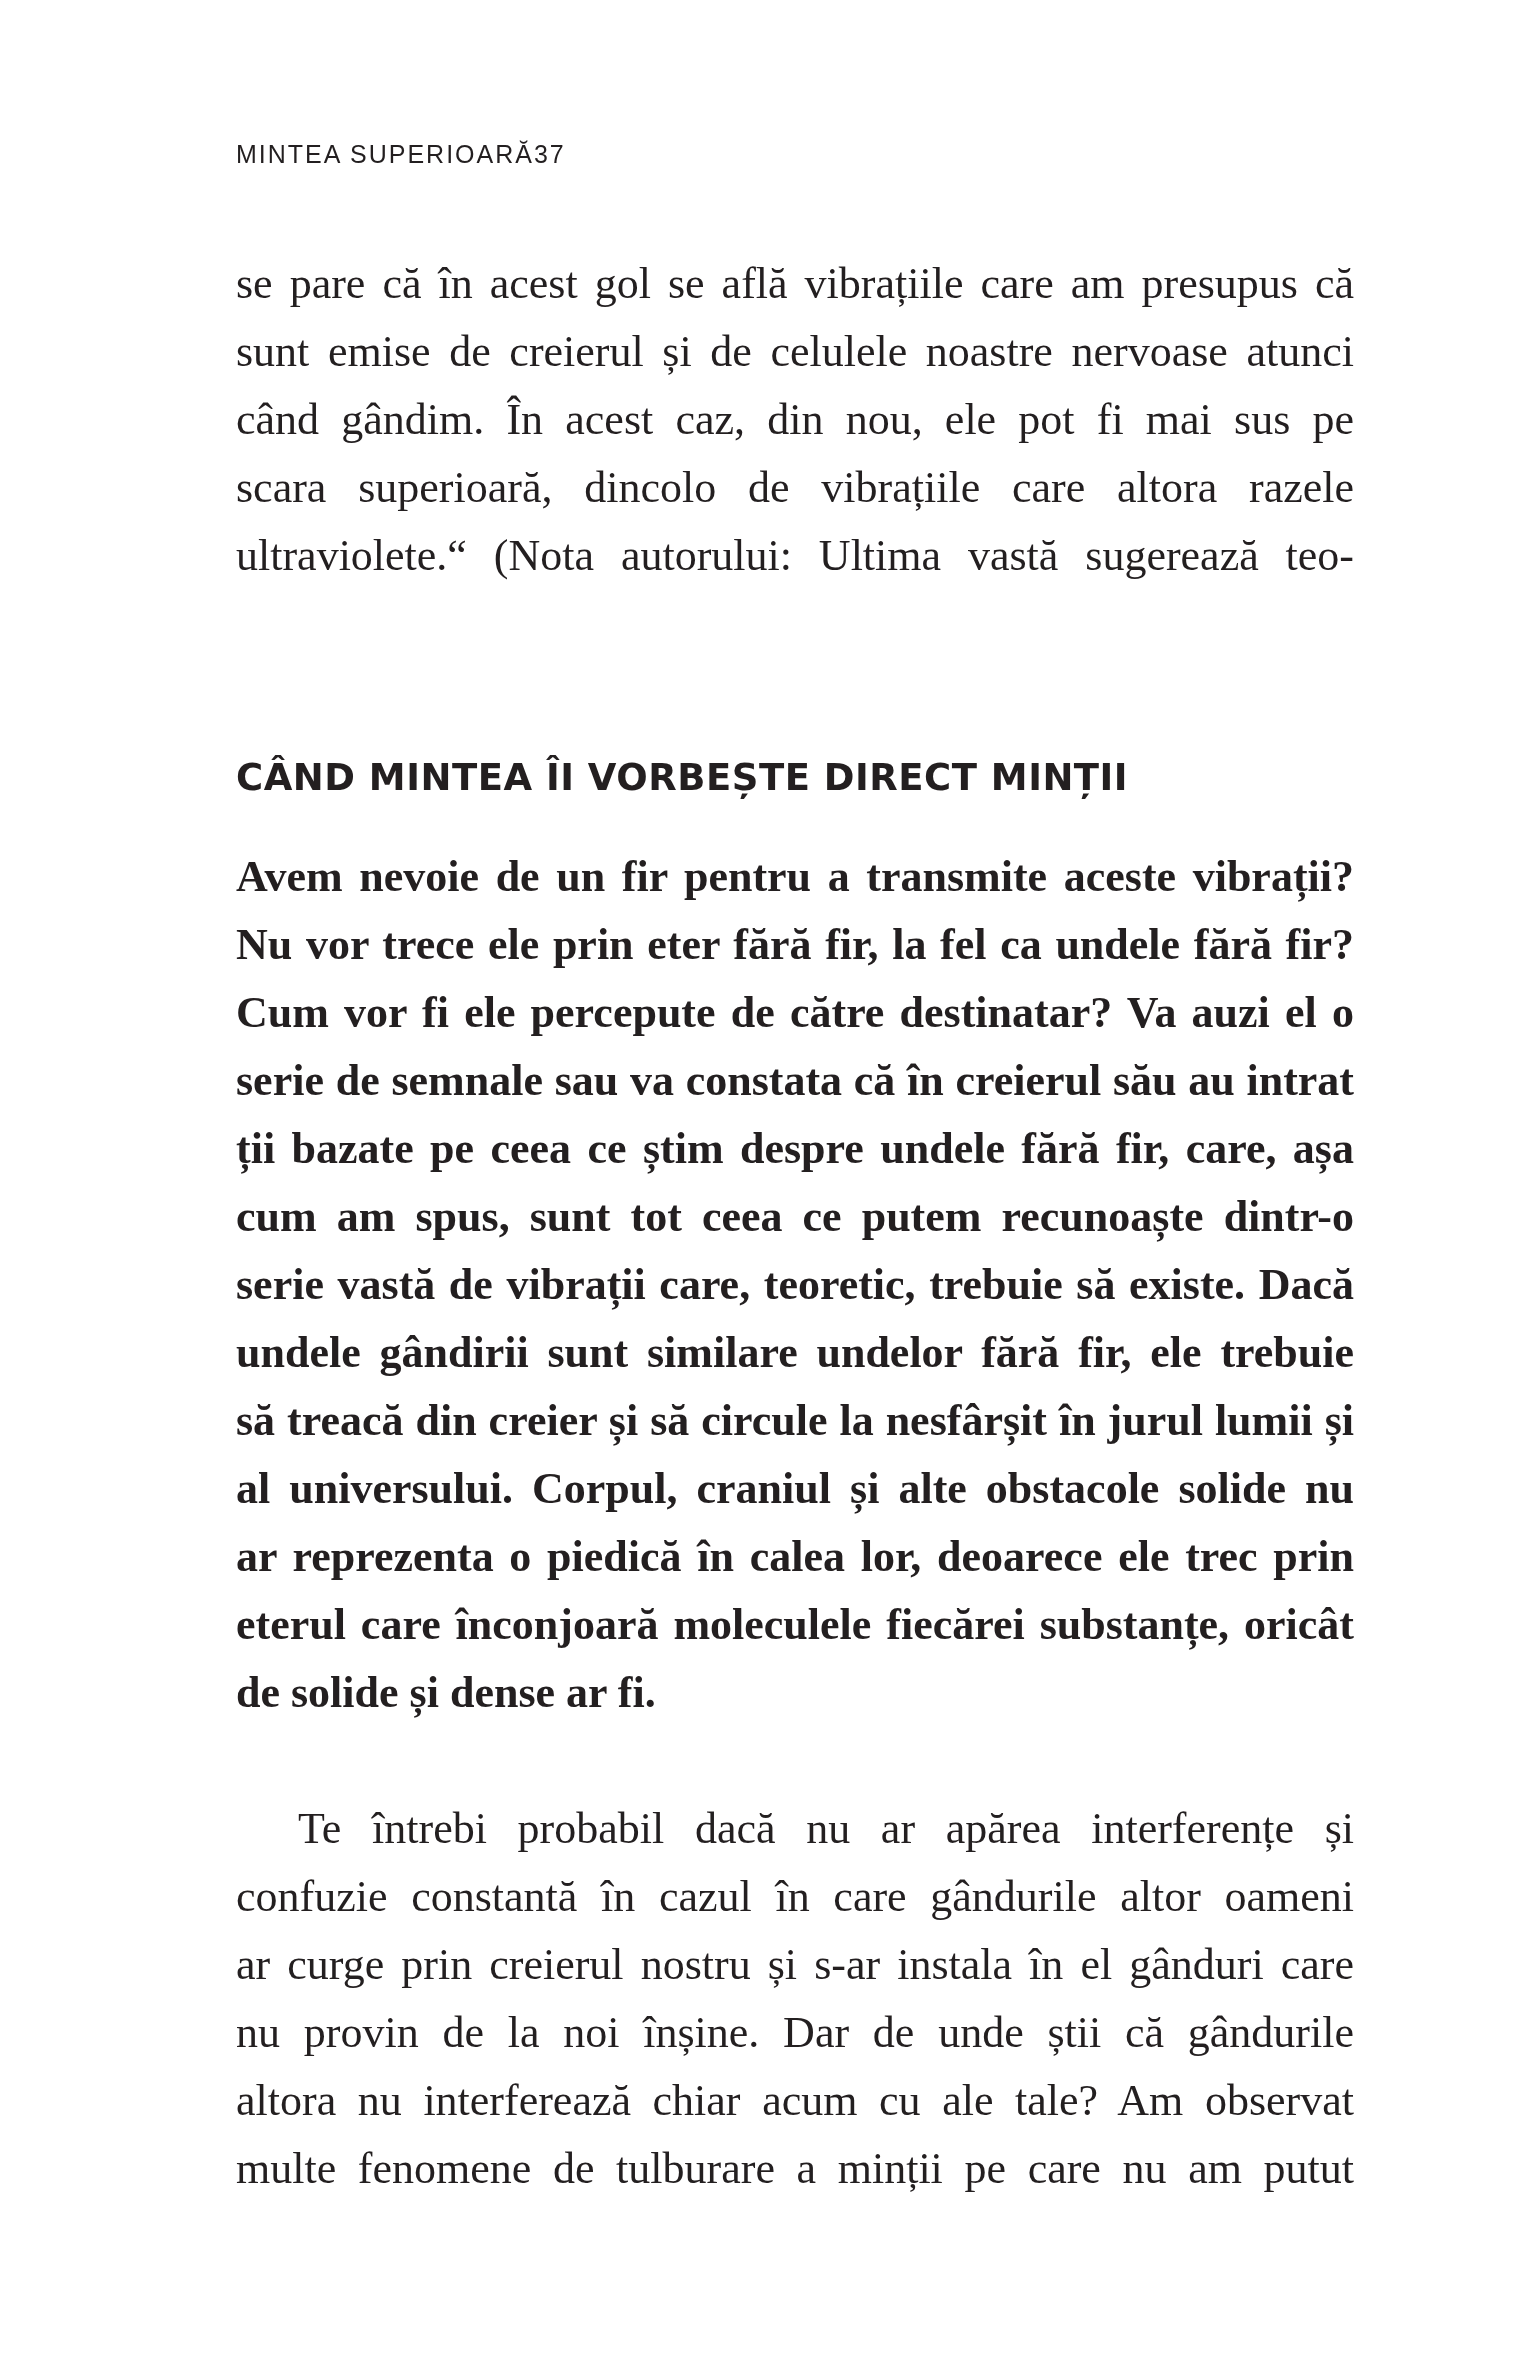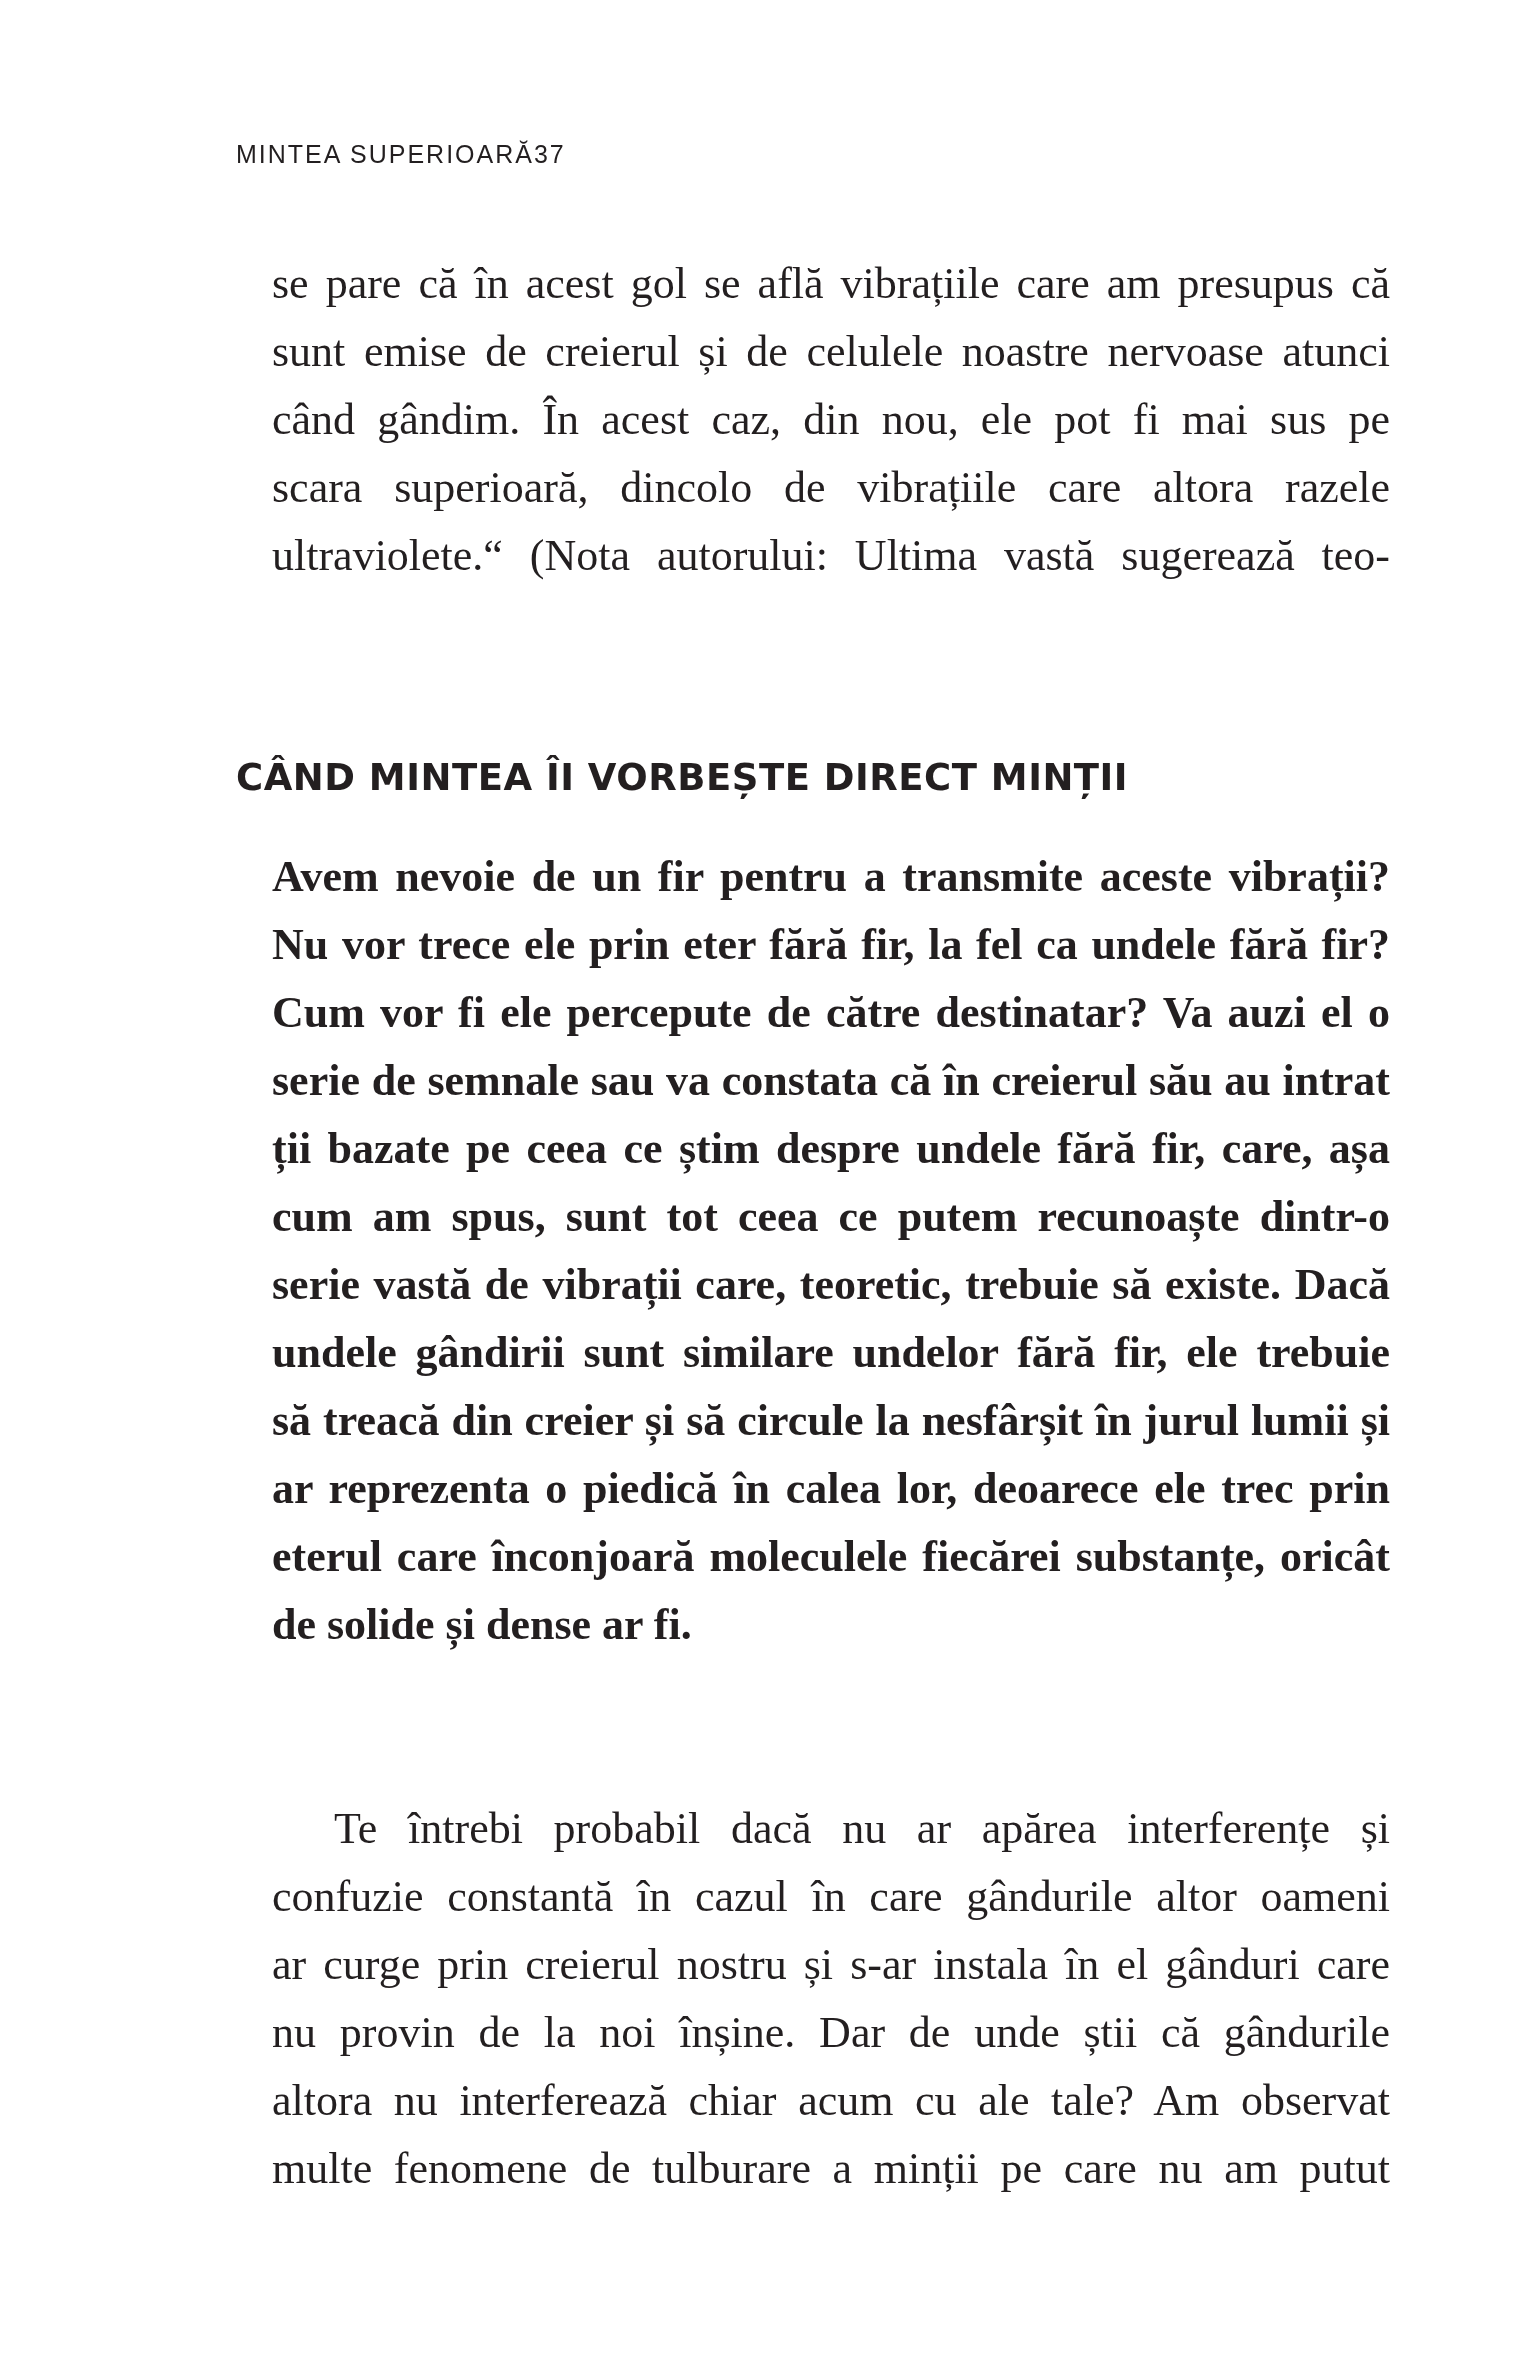--- a/index.html
+++ b/index.html
@@ -4,21 +4,21 @@
 <style>
   html, body { margin:0; padding:0; background:#ffffff; }
   body { width:1535px; height:2362px; position:relative; overflow:hidden; color:#231f20; }
   .running-head {
     position:absolute; left:236px; top:140px; width:1118px;
     font-family:"Liberation Sans", sans-serif; font-size:25px; letter-spacing:2px;
     display:flex; align-items:baseline;
   }
   .text-block {
     position:absolute; left:236px; width:1118px;
-    font-family:"Liberation Serif", serif; font-size:44px; line-height:68px;margin-left:36px;
+    font-family:"Liberation Serif", serif; font-size:44px; line-height:68px;
   }
   .line { display:block; text-align:justify; text-align-last:justify; white-space:nowrap; height:68px; }
   .line.last { text-align-last:left; }
   .line.indent { padding-left:62px; }
   .heading {
     position:absolute; left:236px; top:748px;
     font-family:"DejaVu Sans", sans-serif; font-weight:bold; font-size:37px; letter-spacing:0.5px;margin-top:8px;
   }
 </style>
 </head>
@@ -42,20 +42,21 @@
 <div class="text-block" id="p1" style="top:843px;font-weight:bold;">
     <span class="line">Avem nevoie de un fir pentru a transmite aceste vibrații?</span>
     <span class="line">Nu vor trece ele prin eter fără fir, la fel ca undele fără fir?</span>
     <span class="line">Cum vor fi ele percepute de către destinatar? Va auzi el o</span>
     <span class="line">serie de semnale sau va constata că în creierul său au intrat</span>
     <span class="line">ții bazate pe ceea ce știm despre undele fără fir, care, așa</span>
     <span class="line">cum am spus, sunt tot ceea ce putem recunoaște dintr-o</span>
     <span class="line">serie vastă de vibrații care, teoretic, trebuie să existe. Dacă</span>
     <span class="line">undele gândirii sunt similare undelor fără fir, ele trebuie</span>
     <span class="line">să treacă din creier și să circule la nesfârșit în jurul lumii și</span>
+    <span class="line">al universului. Corpul, craniul și alte obstacole solide nu</span>
     <span class="line">ar reprezenta o piedică în calea lor, deoarece ele trec prin</span>
     <span class="line">eterul care înconjoară moleculele fiecărei substanțe, oricât</span>
     <span class="line last">de solide și dense ar fi.</span>
   </div>
 
 <div class="text-block" id="p2" style="top:1795px;">
     <span class="line indent">Te întrebi probabil dacă nu ar apărea interferențe și</span>
     <span class="line">confuzie constantă în cazul în care gândurile altor oameni</span>
     <span class="line">ar curge prin creierul nostru și s-ar instala în el gânduri care</span>
     <span class="line">nu provin de la noi înșine. Dar de unde știi că gândurile</span>

